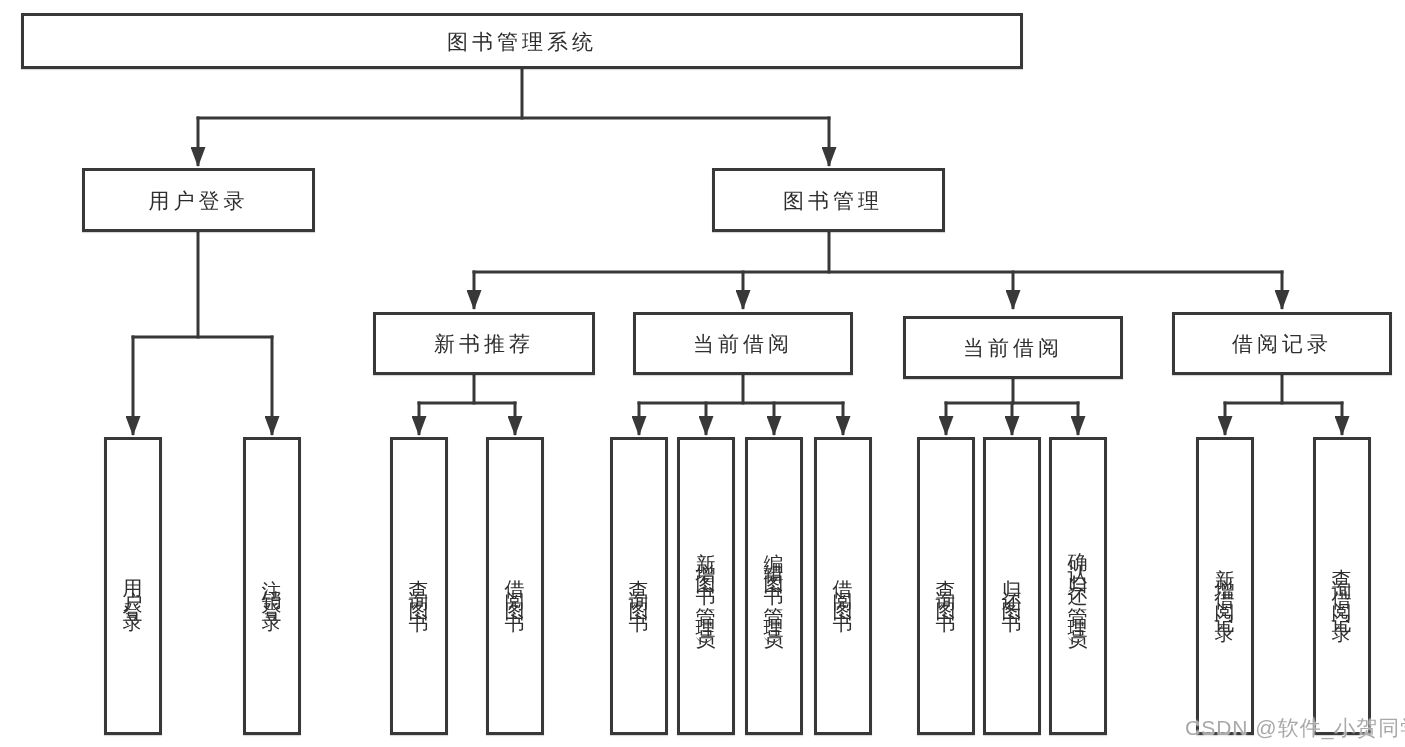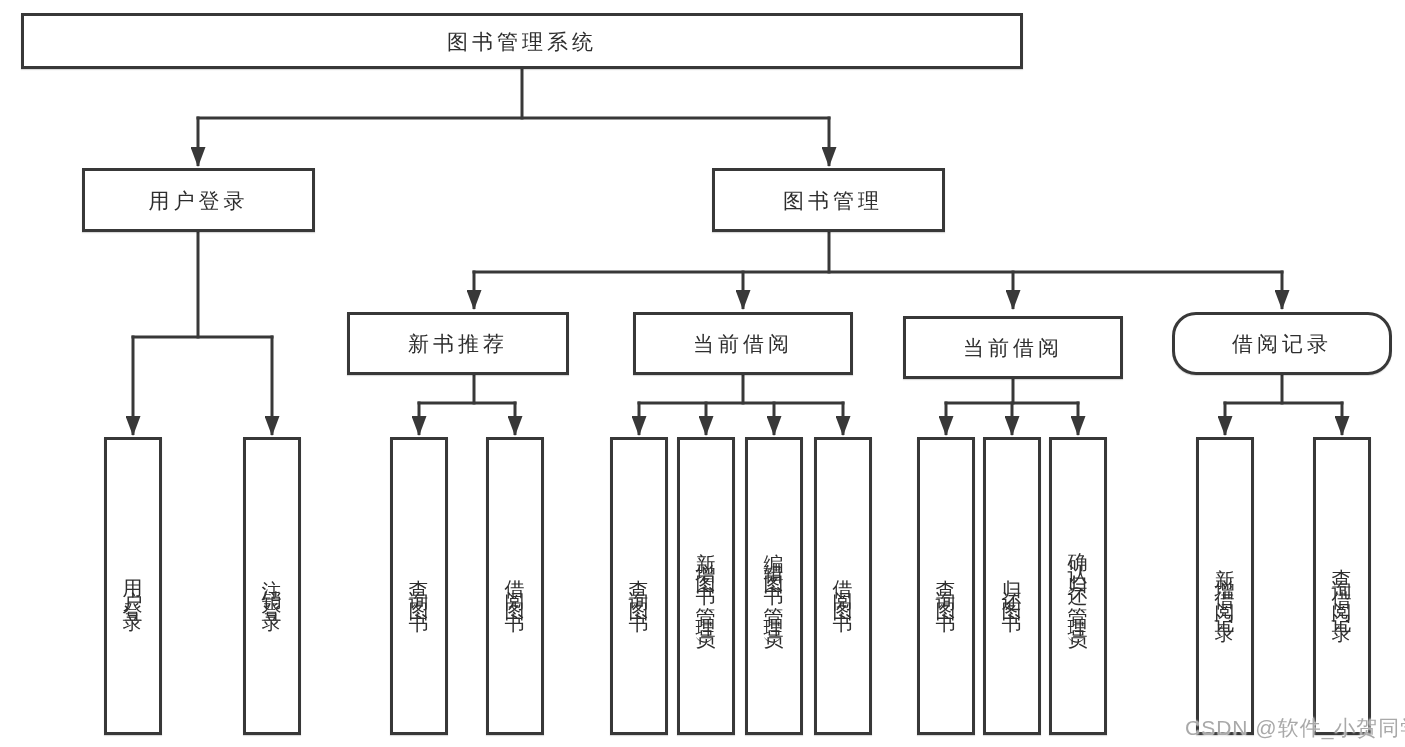--- a/index.html
+++ b/index.html
@@ -85,30 +85,30 @@
     <span class="hlabel">图书管理系统</span>
   </div>
 
   <div class="node" style="left:82px; top:168px; width:233px; height:64px;">
     <span class="hlabel">用户登录</span>
   </div>
   <div class="node" style="left:712px; top:168px; width:233px; height:64px;padding-left:9px;">
     <span class="hlabel">图书管理</span>
   </div>
 
-  <div class="node" style="left:347px; top:312px; width:222px; height:63px;">
+  <div class="node" style="left:373px; top:312px; width:222px; height:63px;">
     <span class="hlabel">新书推荐</span>
   </div>
   <div class="node" style="left:633px; top:312px; width:220px; height:63px;">
     <span class="hlabel">当前借阅</span>
   </div>
   <div class="node" style="left:903px; top:316px; width:220px; height:63px;">
     <span class="hlabel">当前借阅</span>
   </div>
-  <div class="node" style="left:1172px; top:312px; width:220px; height:63px;border-radius:24px;">
+  <div class="node" style="left:1172px; top:312px; width:220px; height:63px;">
     <span class="hlabel">借阅记录</span>
   </div>
 
   <div class="node" style="left:104px; top:437px; width:58px; height:298px;">
     <span class="vlabel">用户登录</span>
   </div>
   <div class="node" style="left:243px; top:437px; width:58px; height:298px;">
     <span class="vlabel">注销登录</span>
   </div>
 

